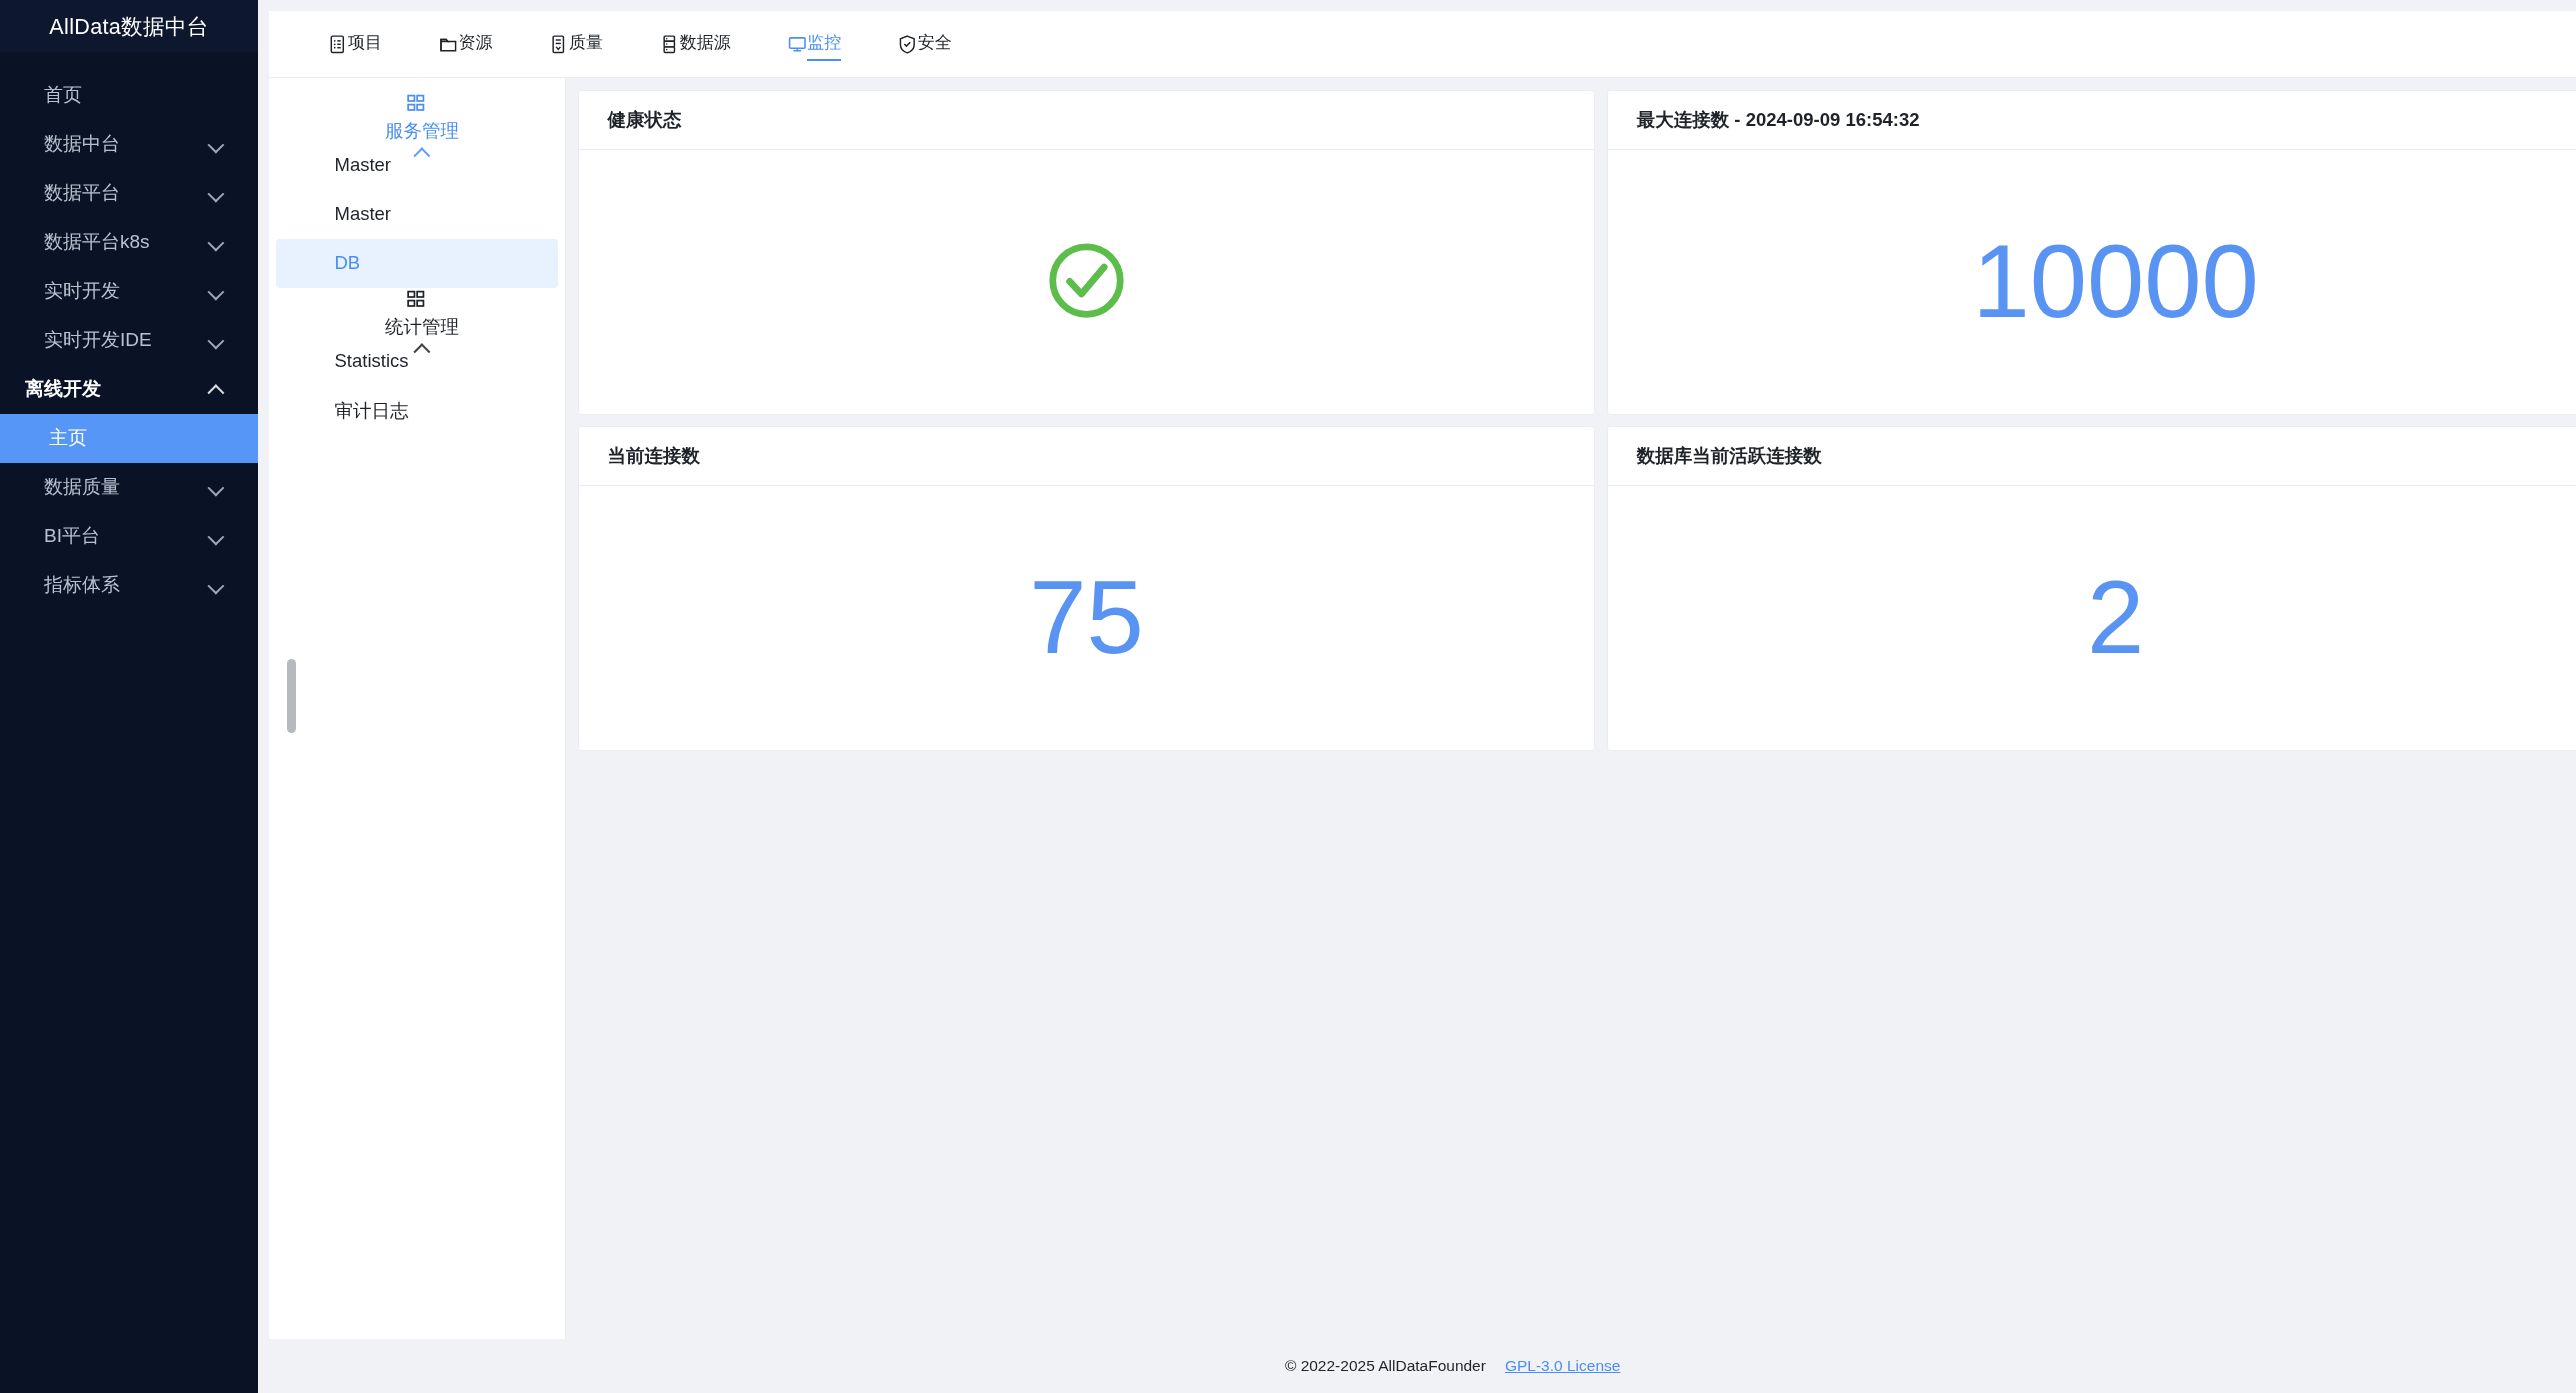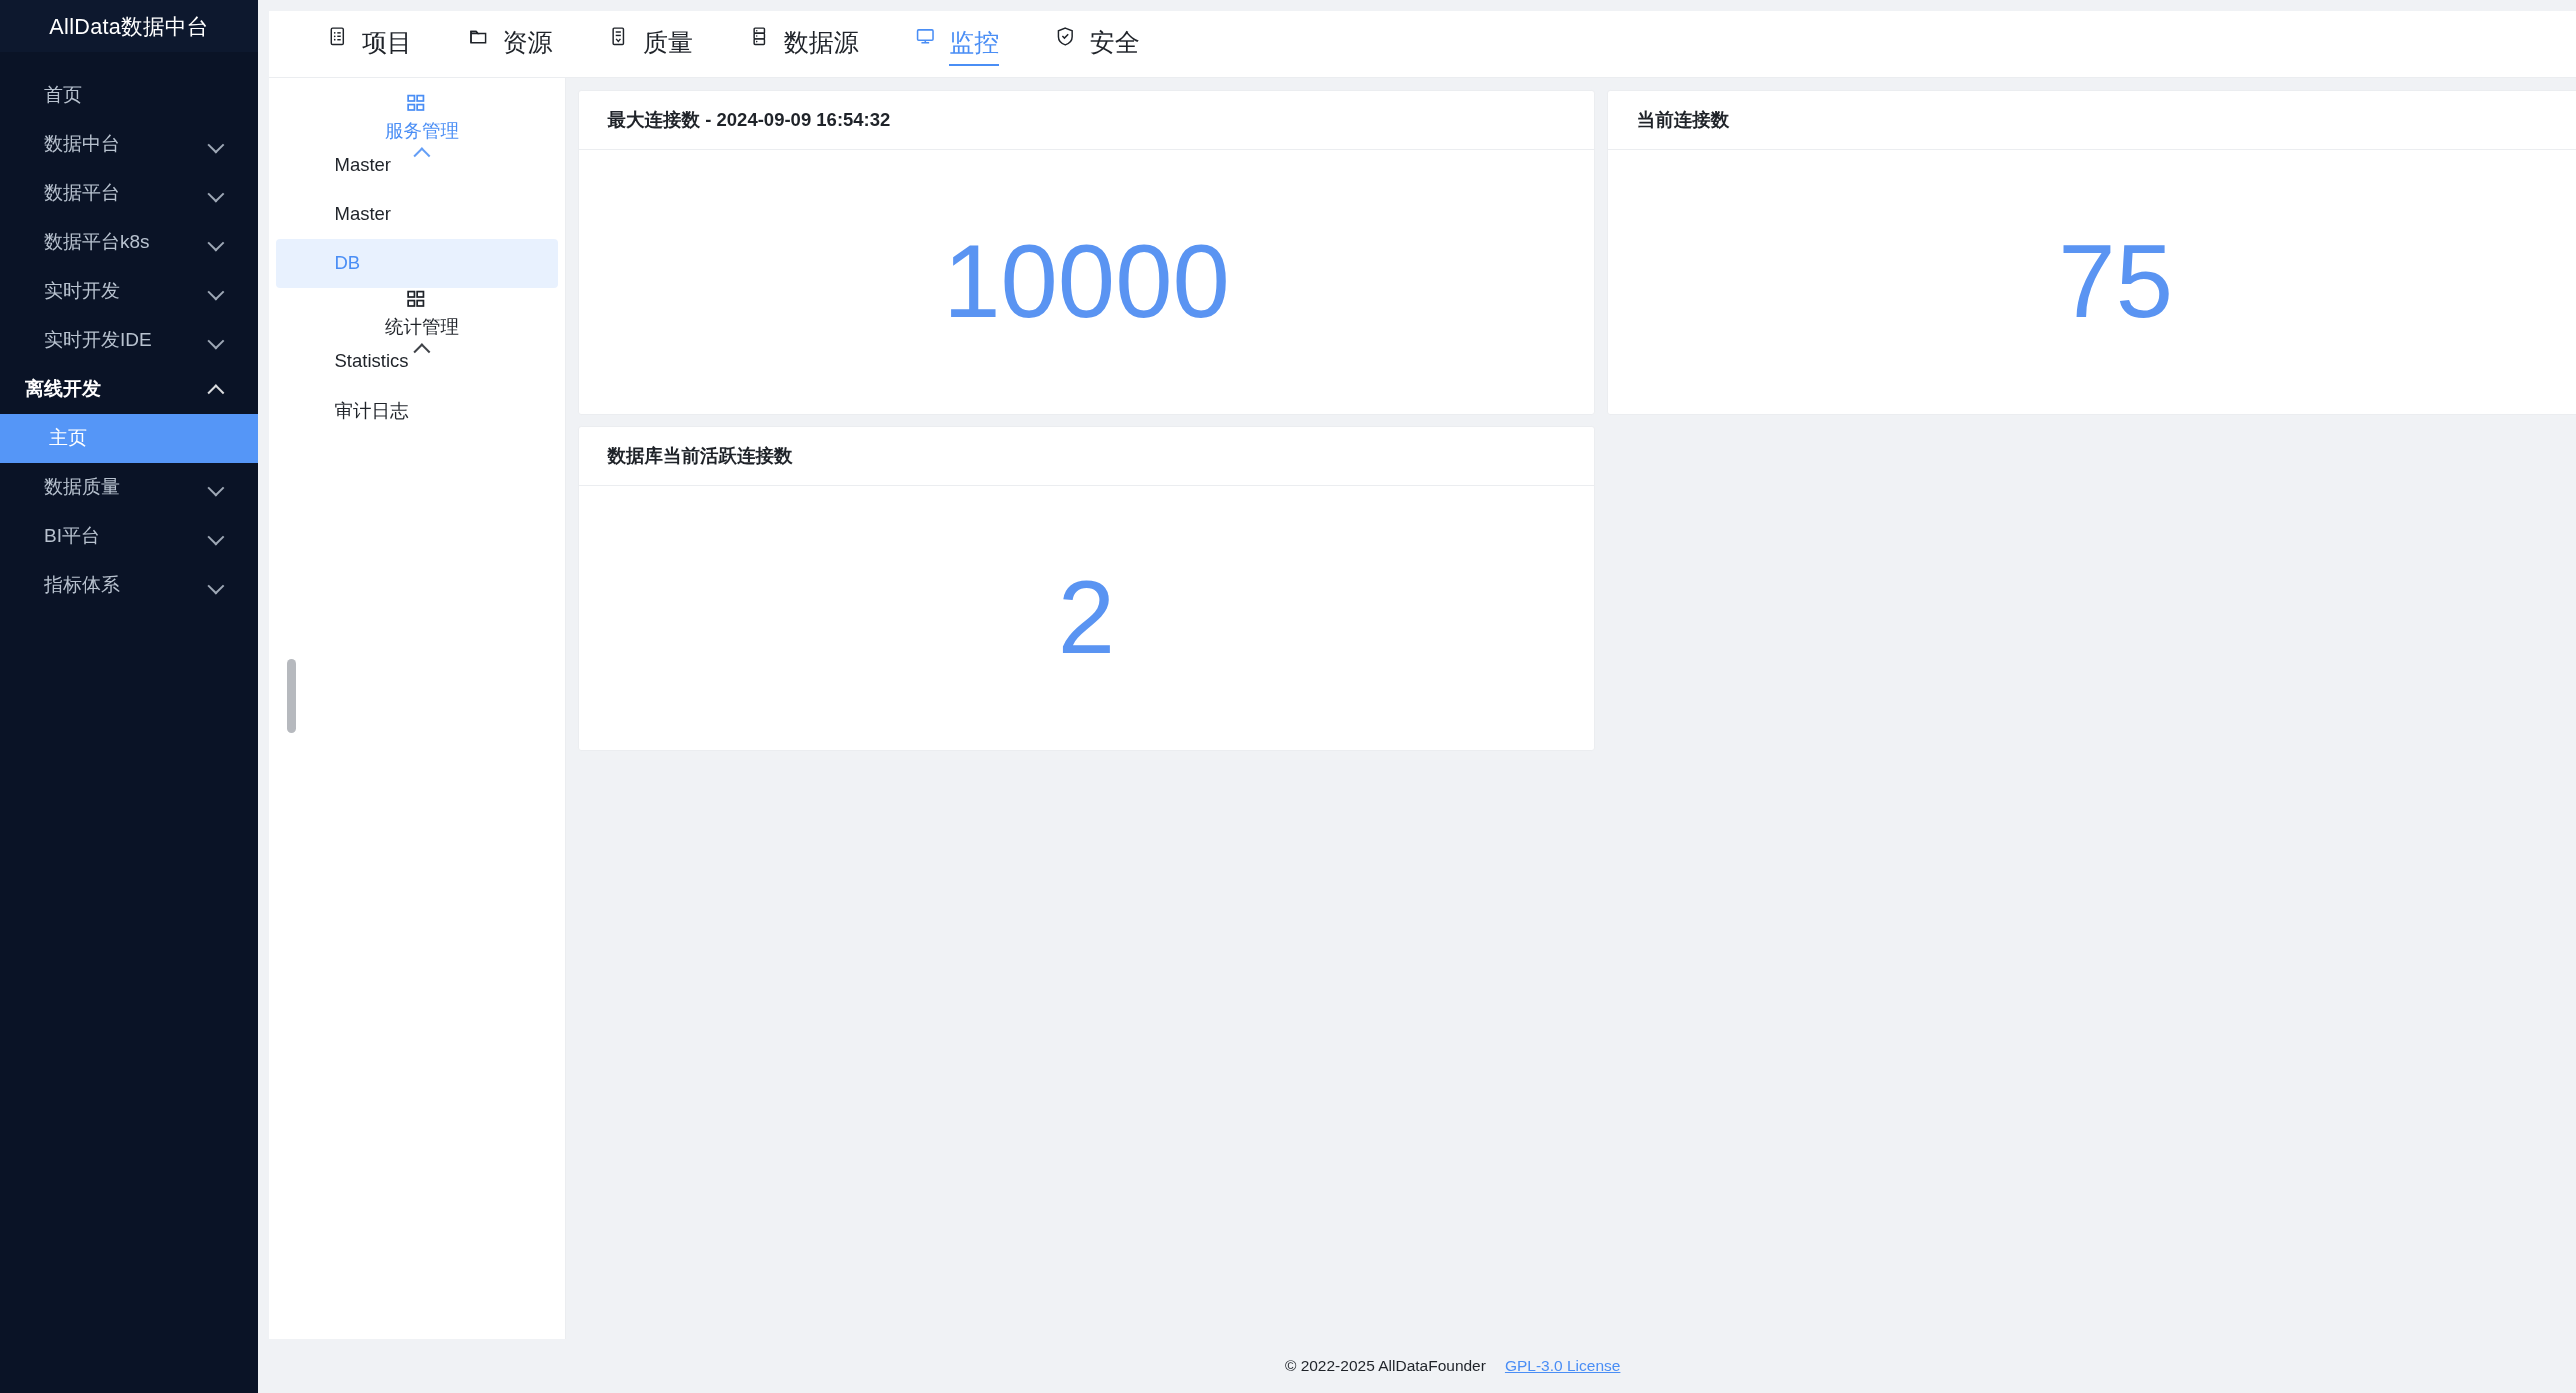--- a/index.html
+++ b/index.html
@@ -59,22 +59,22 @@
 
   
   .topbar {
     height: 67px; flex: 0 0 67px;
     display: flex; align-items: center;
     padding-left: 58px;
     border-bottom: 1px solid #ebedf0;
     background: #ffffff;
   }
   .tab {
-    display: flex; align-items: flex-start; gap: 14px;
-    margin-right: 56px; font-size: 25px; color: #1f2329; cursor: pointer;
+    display: flex; align-items: flex-end; gap: 0;
+    margin-right: 56px; font-size: 17px; color: #1f2329; cursor: pointer;
     padding-bottom: 3.1px; position: relative;
   }
   .tab .tab-label { position: relative; }
   .tab.active { color: #4a8ef5; }
   .tab.active .tab-label::after {
     content: ""; position: absolute; left: 0; right: 0; bottom: -7.2px; height: 2.1px;
     background: #4a8ef5;
   }
   .tab svg { display: block; }
 
@@ -320,20 +320,31 @@
           <div class="sub-item">
             <span>审计日志</span>
           </div>
 
           <div class="sub-scroll"></div>
         </div>
 
         <div class="content">
           <div class="card-grid">
 
+            <div class="card">
+              <div class="card-head">健康状态</div>
+              <div class="card-body">
+                <span>
+                  <svg width="81" height="81" viewBox="0 0 48 48" fill="none" stroke="#5cbd4a" stroke-width="4" stroke-linecap="round" stroke-linejoin="round">
+                    <circle cx="24" cy="24" r="20"></circle>
+                    <path d="M14 24.5l7 7.5 13.5-16"></path>
+                  </svg>
+                </span>
+              </div>
+            </div>
 
             <div class="card">
               <div class="card-head">最大连接数 - 2024-09-09 16:54:32</div>
               <div class="card-body">
                 <span class="big-number">10000</span>
               </div>
             </div>
 
             <div class="card">
               <div class="card-head">当前连接数</div>

